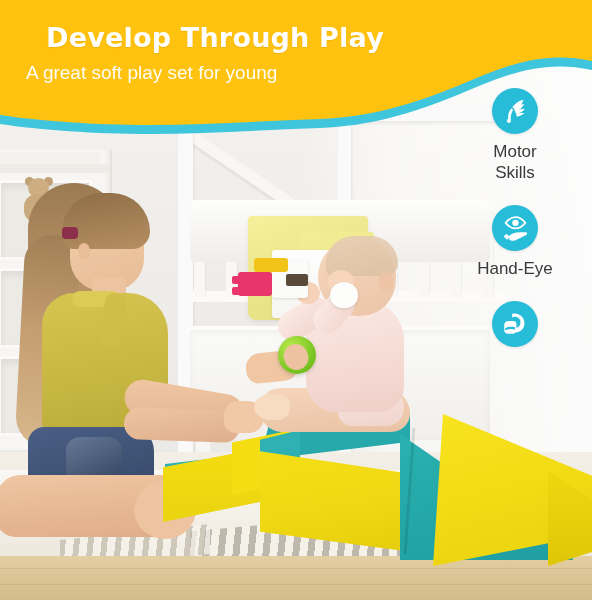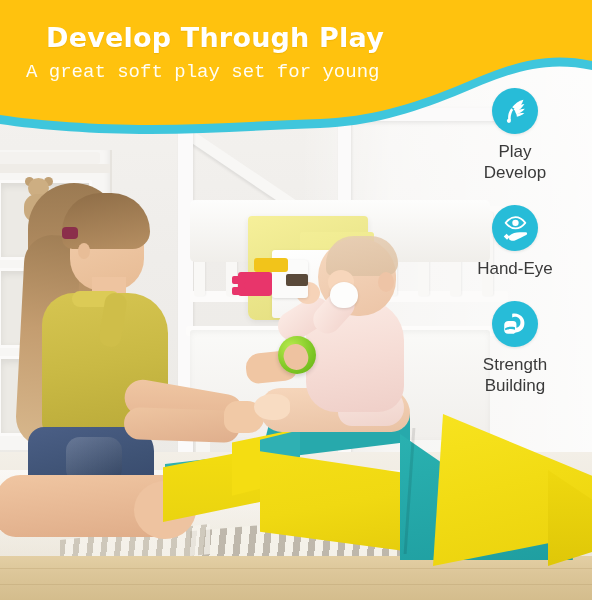--- a/index.html
+++ b/index.html
@@ -312,21 +312,21 @@
     position:absolute;left:0;top:22px;width:430px;
     text-align:center;
     font-size:27px;font-weight:bold;color:#ffffff;
     letter-spacing:.2px;
     font-family:"DejaVu Sans","Liberation Sans",sans-serif;
     text-shadow:0 1px 1px rgba(190,140,0,.25);
   }
   .subtitle{
     position:absolute;left:26px;top:60px;width:380px;
     font-size:19px;line-height:25px;color:#fffdf4;
-    font-family:Liberation Mono, monospace;
+    font-family:Liberation Sans, sans-serif;
   }
   .subtitle .pad{display:inline-block;padding-left:12px;}
 
   
   .features{
     position:absolute;left:440px;top:88px;width:150px;
   }
   .feature{
     position:relative;width:150px;text-align:center;margin-bottom:16px;
   }
@@ -498,22 +498,22 @@
             <path d="M9 26 C8 22 9 17 12 13 L14 15 C12 18 11 22 11.5 25.5 Z"></path>
             <path d="M13 12 C16 8 20 5 25 4 C24 8 21 12 17 14.5 Z"></path>
             <path d="M14.5 14 C18 11 22 9 26 8.5 C24 12 21 15 17 17 Z"></path>
             <path d="M16 16.5 C19.5 14.5 23 13.5 26.5 13.5 C24 16.5 21 18.5 17.5 19.5 Z"></path>
             <path d="M17.5 19 C20.5 18 23.5 17.8 26 18.2 C23.5 20.5 20.5 21.8 18 22 Z"></path>
             <circle cx="9.5" cy="26.5" r="2.2"></circle>
           </g>
         </svg>
       </div>
       <div class="feature-label">
-        <span>Play</span><br>
-        <span>Develop</span>
+        <span>Motor</span><br>
+        <span>Skills</span>
       </div>
     </div>
 
     <div class="feature f2">
       <div class="badge-circle">
         <svg width="32" height="30" viewBox="0 0 34 32">
           <g fill="none" stroke="#ffffff" stroke-width="1.9" stroke-linecap="round" stroke-linejoin="round">
             <path d="M7 10.5 C10.5 6.2 14 4.5 17.5 4.5 C21 4.5 24.5 6.2 28 10.5 C24.5 14.8 21 16.5 17.5 16.5 C14 16.5 10.5 14.8 7 10.5 Z"></path>
           </g>
           <circle cx="17.5" cy="10.5" r="3.4" fill="#ffffff"></circle>
@@ -531,21 +531,17 @@
     <div class="feature f3">
       <div class="badge-circle">
         <svg width="30" height="30" viewBox="0 0 32 32">
           <g fill="#ffffff">
             <path d="M13 5 C17 4 22 5.5 24.5 9.5 C27 13.5 26.5 19 23 22.5 C21 24.5 18 25.5 15 25 L15 20 C18 20.5 20.5 19 21.5 16.5 C22.5 13.5 21.5 10 18.5 8.8 C16.5 8 14.5 8.2 13 9 Z"></path>
             <path d="M4.5 17 C4.5 14.5 6.5 12.8 9 12.8 L14 12.8 C16 12.8 17.5 14.2 17.5 16 L17.5 22 C17.5 24.5 15.5 26.5 13 26.5 L8.5 26.5 C6 26.5 4.5 24.8 4.5 22.5 Z"></path>
             <path d="M5.5 20.5 C8 19 12 18.5 16 19.5 L16 22 C12.5 21 8.5 21.4 5.5 22.6 Z" fill="#27bcd8"></path>
           </g>
         </svg>
       </div>
-      <div class="feature-label">
-        <span>Strength</span><br>
-        <span>Building</span>
-      </div>
     </div>
 
   </div>
 
 </div>
 
 </body></html>

